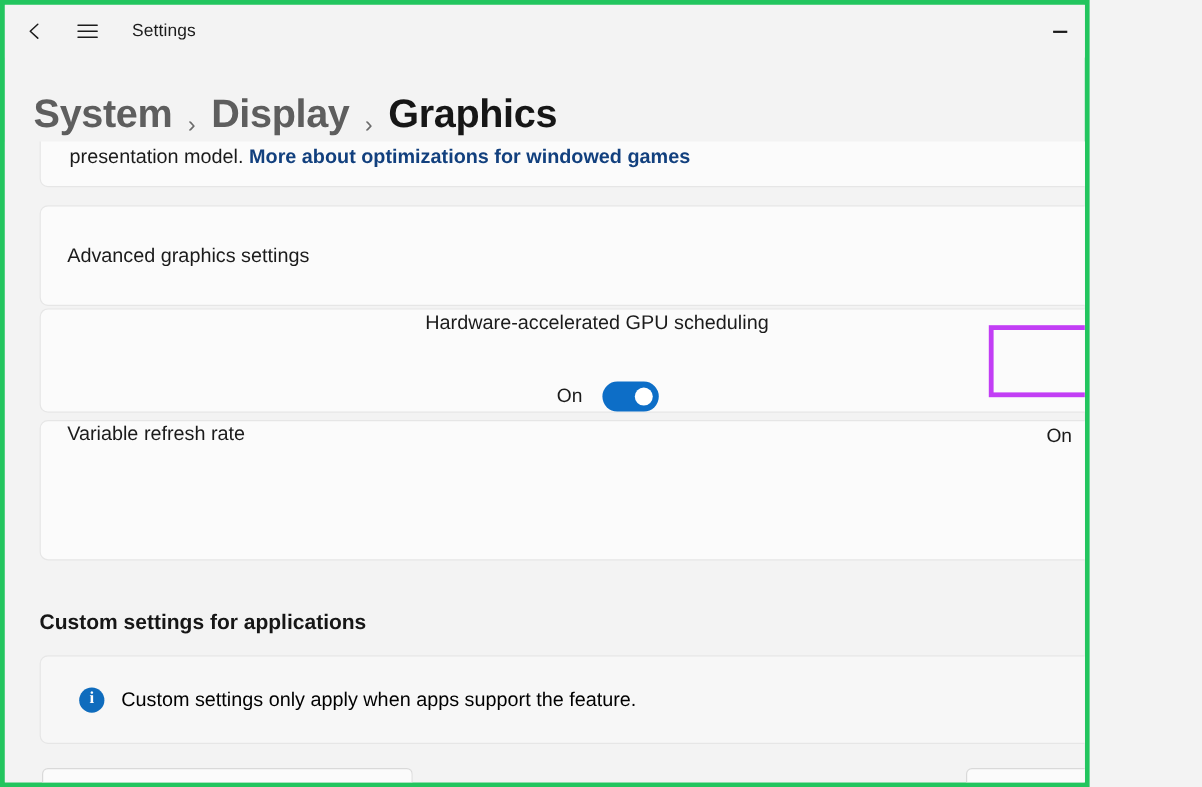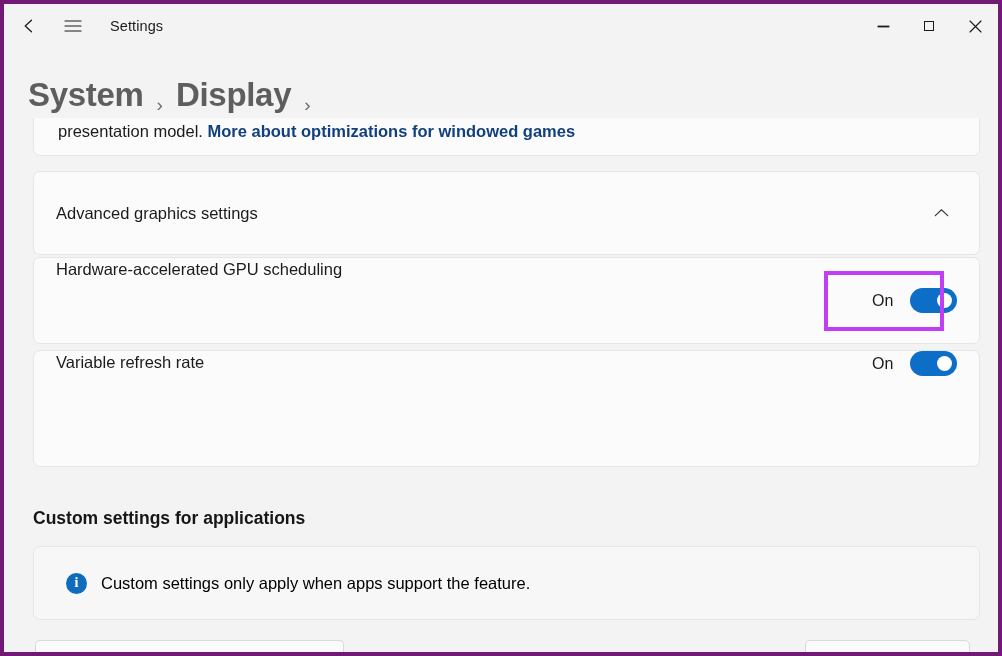--- a/index.html
+++ b/index.html
@@ -12,23 +12,23 @@
     overflow: hidden;
     background: #f3f3f3;
     font-family: "Liberation Sans", sans-serif;
     -webkit-font-smoothing: antialiased;
   }
 
   
   #app-window {
     position: relative;
     box-sizing: border-box;
-    width: 1002px;
+    width: 908px;
     height: 656px;
-    border: 4px solid #701a75;
+    border: 4px solid #22c55e;
     background: #f3f3f3;
     overflow: hidden;
   }
 
   
   #title-bar {
     position: absolute;
     left: 0; top: 0;
     width: 994px;
     height: 44px;
@@ -168,21 +168,23 @@
     width: 32px; height: 32px;
     display: flex; align-items: center; justify-content: center;
     cursor: pointer;
   }
 
   
   #card-hwgpu {
     top: 139px;
     height: 87px;
     display: flex;
+    align-items: center;
     padding: 0 22px 0 22px;
+    flex-direction: column;
   }
   #card-vrr {
     top: 232px;
     height: 117px;
     display: flex;
     align-items: flex-start;
     padding: 0 22px 0 22px;
   }
   .row-text { flex: 1; padding-right: 18px; }
   .row-title {
@@ -353,20 +355,21 @@
         </svg>
       </button>
     </div>
   </div>
 
   <div id="breadcrumb">
     <span class="crumb">System</span>
     <span class="crumb-sep">›</span>
     <span class="crumb">Display</span>
     <span class="crumb-sep">›</span>
+    <span class="crumb current">Graphics</span>
   </div>
 
   <div id="content">
 
     <div class="card" id="card-windowed-games">
       <div id="windowed-games-text">
         <span>presentation model.</span>
         <a>More about optimizations for windowed games</a>
       </div>
     </div>

